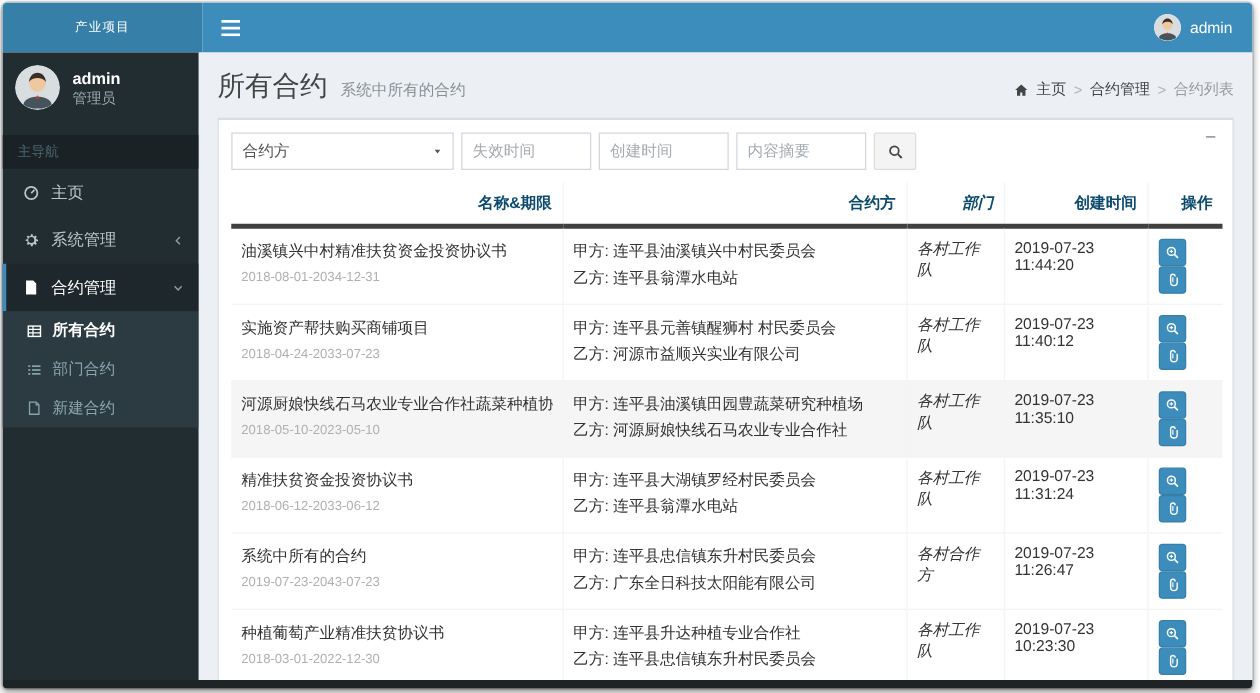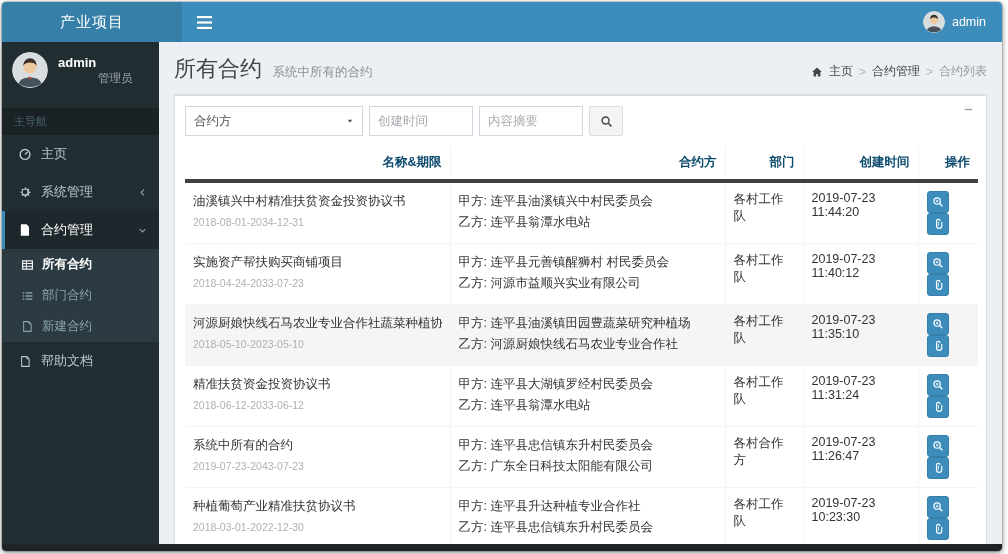--- a/index.html
+++ b/index.html
@@ -2,33 +2,33 @@
 <html><head>
 <meta charset="utf-8">
 <style>
   * { margin:0; padding:0; box-sizing:border-box; }
   html,body { width:1008px; height:554px; background:#fff; font-family:"Liberation Sans","DejaVu Sans",sans-serif; overflow:hidden; }
   .window { position:absolute; left:2px; top:2px; width:1000px; height:549px;
             border-radius:4px; overflow:hidden; box-shadow:0 2px 6px rgba(0,0,0,.45), 0 0 0 1px rgba(0,0,0,.15); background:#ecf0f5;
             display:flex; flex-direction:column; }
   
   .main-header { display:flex; height:40px; flex:0 0 40px; }
-  .logo { width:180px; background:#367fa9; color:#fff; font-size:15px; font-weight:500;
+  .logo { width:160px; background:#367fa9; color:#fff; font-size:10px; font-weight:500;
           display:flex; align-items:center; justify-content:center; letter-spacing:1px; }
   .navbar { flex:1; background:#3c8dbc; display:flex; align-items:center; justify-content:space-between; }
   .hamburger { width:44px; height:40px; display:flex; align-items:center; justify-content:center; color:#fff; cursor:pointer; }
   .nav-user { display:flex; align-items:center; gap:7px; color:#fff; font-size:12.5px; padding:0 16px; height:40px; cursor:pointer; }
   .avatar-sm { width:22px; height:22px; border-radius:50%; overflow:hidden; flex:0 0 22px; }
   
   .app-body { flex:1; display:flex; min-height:0; }
   .main-sidebar { width:157px; flex:0 0 157px; background:#222d32; color:#b8c7ce; font-size:13px; }
   .user-panel { display:flex; align-items:center; gap:10px; padding:10px 10px 12px 10px; }
   .avatar-lg { width:36px; height:36px; border-radius:50%; overflow:hidden; flex:0 0 36px; }
   .user-meta .u-name { color:#fff; font-size:13px; font-weight:bold; line-height:1.35; }
-  .user-meta .u-role { color:#9da8ae; font-size:11.5px;margin-left:40px; }
+  .user-meta .u-role { color:#9da8ae; font-size:11.5px; }
   .nav-label { background:#1a2226; color:#4b646f; font-size:11px; padding:6px 12px; margin-top:8px; }
   .s-item { display:flex; align-items:center; gap:9px; padding:10px 12px; cursor:pointer; border-left:3px solid transparent; color:#b8c7ce; }
   .s-item .ico { width:15px; display:flex; justify-content:center; color:#b8c7ce; }
   .s-item .chev { margin-left:auto; color:#8aa4af; display:flex; }
   .s-item.active { background:#1e282c; border-left-color:#3c8dbc; color:#fff; }
   .s-item.active .ico { color:#fff; }
   .submenu { background:#2c3b41; }
   .sub-item { display:flex; align-items:center; gap:8px; padding:7px 12px 7px 18px; font-size:12.5px; color:#8aa4af; cursor:pointer; }
   .sub-item .ico { width:14px; display:flex; justify-content:center; }
   .sub-item.active { color:#fff; font-weight:bold; }
@@ -52,21 +52,21 @@
   .f-input { width:104px; height:30px; border:1px solid #d2d6de; background:#fff; font-size:12.5px; padding:0 8px; color:#333; outline:none; }
   .f-input::placeholder { color:#a6abb0; }
   .btn-search { width:34px; height:30px; border:1px solid #ddd; background:#f4f4f4; color:#444;
                 display:flex; align-items:center; justify-content:center; cursor:pointer; border-radius:2px; }
   .collapse-tool { position:absolute; right:12px; top:8px; color:#97a0aa; cursor:pointer; display:flex; }
   
   table.contracts { width:calc(100% - 20px); margin:0 10px; border-collapse:collapse; font-size:12.5px; color:#333; table-layout:fixed; }
   .contracts th { text-align:right; font-size:12.5px; font-weight:bold; color:#0c4a6e; padding:8px 8px; border-bottom:4px solid #404040; }
   .contracts td { padding:8px 8px; border-top:1px solid #f4f4f4; vertical-align:top; }
   .contracts th + th, .contracts td + td { border-left:1px solid #f4f4f4; }
-  .c-name { width:265px; } .c-party { width:275px; } .c-dept { width:78px; } .c-time { width:115px; } .c-act { width:60px; }
+  .c-name { width:265px; } .c-party { width:275px; } .c-dept { width:78px;font-style:italic; } .c-time { width:115px; } .c-act { width:60px; }
   .row-title { color:#333; font-size:12.5px; margin:2px 0 6px 0; white-space:nowrap; overflow:hidden; }
   .row-period { color:#b0b0b0; font-size:10.5px; }
   .party-line { line-height:1.7; white-space:nowrap; overflow:hidden; }
   tr.hl td { background:#f5f5f5; }
   .act-btn { width:22px; height:22px; border:1px solid #367fa9; background:#3c8dbc; color:#fff; border-radius:3px;
              display:inline-flex; align-items:center; justify-content:center; cursor:pointer; margin-right:3px; }
   
   .window-bottom-bar { flex:0 0 7px; background:#1e2326; }
   svg { display:block; }
 </style>
@@ -191,29 +191,20 @@
           <span class="ico">
             <svg width="12" height="13" viewBox="0 0 16 16">
                 <path d="M3.5 1.5h7l3 3v10h-10z" fill="none" stroke="currentColor" stroke-width="1.4"></path>
                 <path d="M10.5 1.5v3h3" fill="none" stroke="currentColor" stroke-width="1.2"></path>
               </svg>
           </span>
           <span>新建合约</span>
         </div>
       </div>
 
-      <div class="s-item">
-        <span class="ico">
-          <svg width="12" height="13" viewBox="0 0 16 16">
-              <path d="M3.5 1.5h7l3 3v10h-10z" fill="none" stroke="currentColor" stroke-width="1.4"></path>
-              <path d="M10.5 1.5v3h3" fill="none" stroke="currentColor" stroke-width="1.2"></path>
-            </svg>
-        </span>
-        <span>帮助文档</span>
-      </div>
     </div>
 
     <div class="content-wrapper">
       <div class="content-header">
         <div>
           <span class="page-title">所有合约</span>
           <span class="page-subtitle">系统中所有的合约</span>
         </div>
         <div class="breadcrumb">
           <span class="ico">
@@ -232,20 +223,21 @@
       <div class="box">
         <div class="box-header">
           <div class="f-select">
             <span>合约方</span>
             <span class="caret">
               <svg width="8" height="8" viewBox="0 0 16 16">
                   <path d="M3.5 5.5h9L8 11.5z" fill="currentColor"></path>
                 </svg>
             </span>
           </div>
+          <input class="f-input" placeholder="失效时间" style="">
           <input class="f-input" placeholder="创建时间" style="">
           <input class="f-input" placeholder="内容摘要" style="">
           <button class="btn-search">
             <span>
               <svg width="13" height="13" viewBox="0 0 16 16">
                   <circle cx="6.8" cy="6.8" r="4.3" fill="none" stroke="currentColor" stroke-width="1.7"></circle>
                   <path d="M10.2 10.2 14 14" stroke="currentColor" stroke-width="1.9"></path>
                 </svg>
             </span>
           </button>

